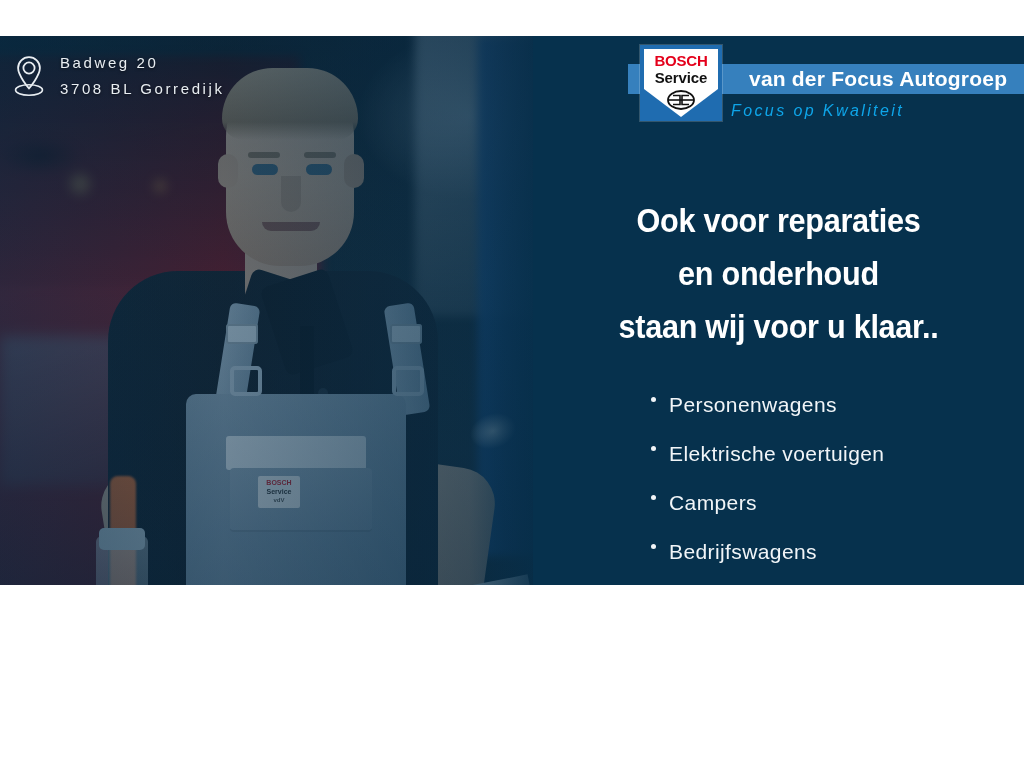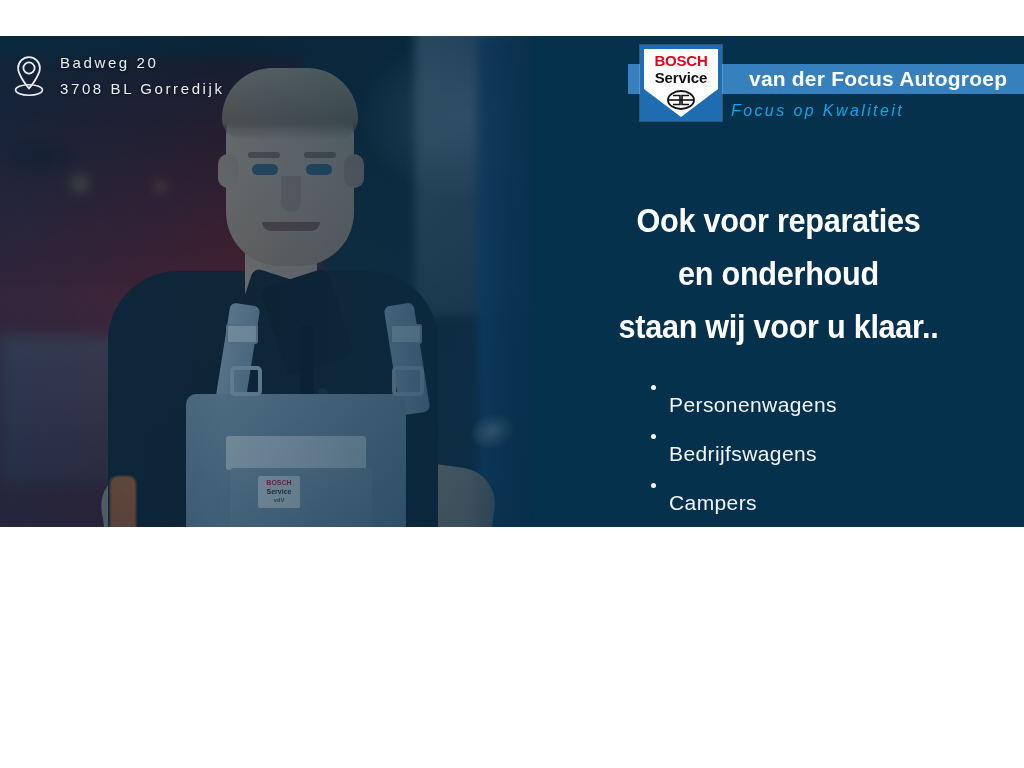--- a/index.html
+++ b/index.html
@@ -14,21 +14,21 @@
     position: relative;
     width: 1024px;
     height: 768px;
     background: #ffffff;
   }
 
   
   #banner {
     position: absolute;
     left: 0; top: 36px;
-    width: 1024px; height: 491px;
+    width: 1024px; height: 549px;
     overflow: hidden;
     background: #06314d;
   }
 
   
   #photo {
     position: absolute;
     left: 0; top: 0;
     width: 533px; height: 691px;
     overflow: hidden;
@@ -378,21 +378,21 @@
   
   #bullets {
     position: absolute;
     left: 118px; top: 355px;
     width: 373px;
     list-style: none;
     margin: 0; padding: 0;
   }
   #bullets li {
     display: flex;
-    align-items: flex-start;
+    align-items: center;
     gap: 13px;
     color: #f1f5f8;
     font-size: 21px;
     letter-spacing: .4px;
     line-height: 28px;
     margin-bottom: 21px;
     font-family: "Liberation Sans", sans-serif;
   }
   #bullets li .dot {
     width: 5px; height: 5px; border-radius: 50%;
@@ -512,23 +512,27 @@
         <span class="hl">staan wij voor u klaar..</span>
       </div>
 
       <ul id="bullets">
         <li>
           <span class="dot"></span>
           <span>Personenwagens</span>
         </li>
         <li>
           <span class="dot"></span>
-          <span>Bedrijfswagens</span>
+          <span>Elektrische voertuigen</span>
         </li>
         <li>
           <span class="dot"></span>
           <span>Campers</span>
         </li>
+        <li>
+          <span class="dot"></span>
+          <span>Bedrijfswagens</span>
+        </li>
       </ul>
 
     </div>
   </div>
 </div>
 
 </body></html>

